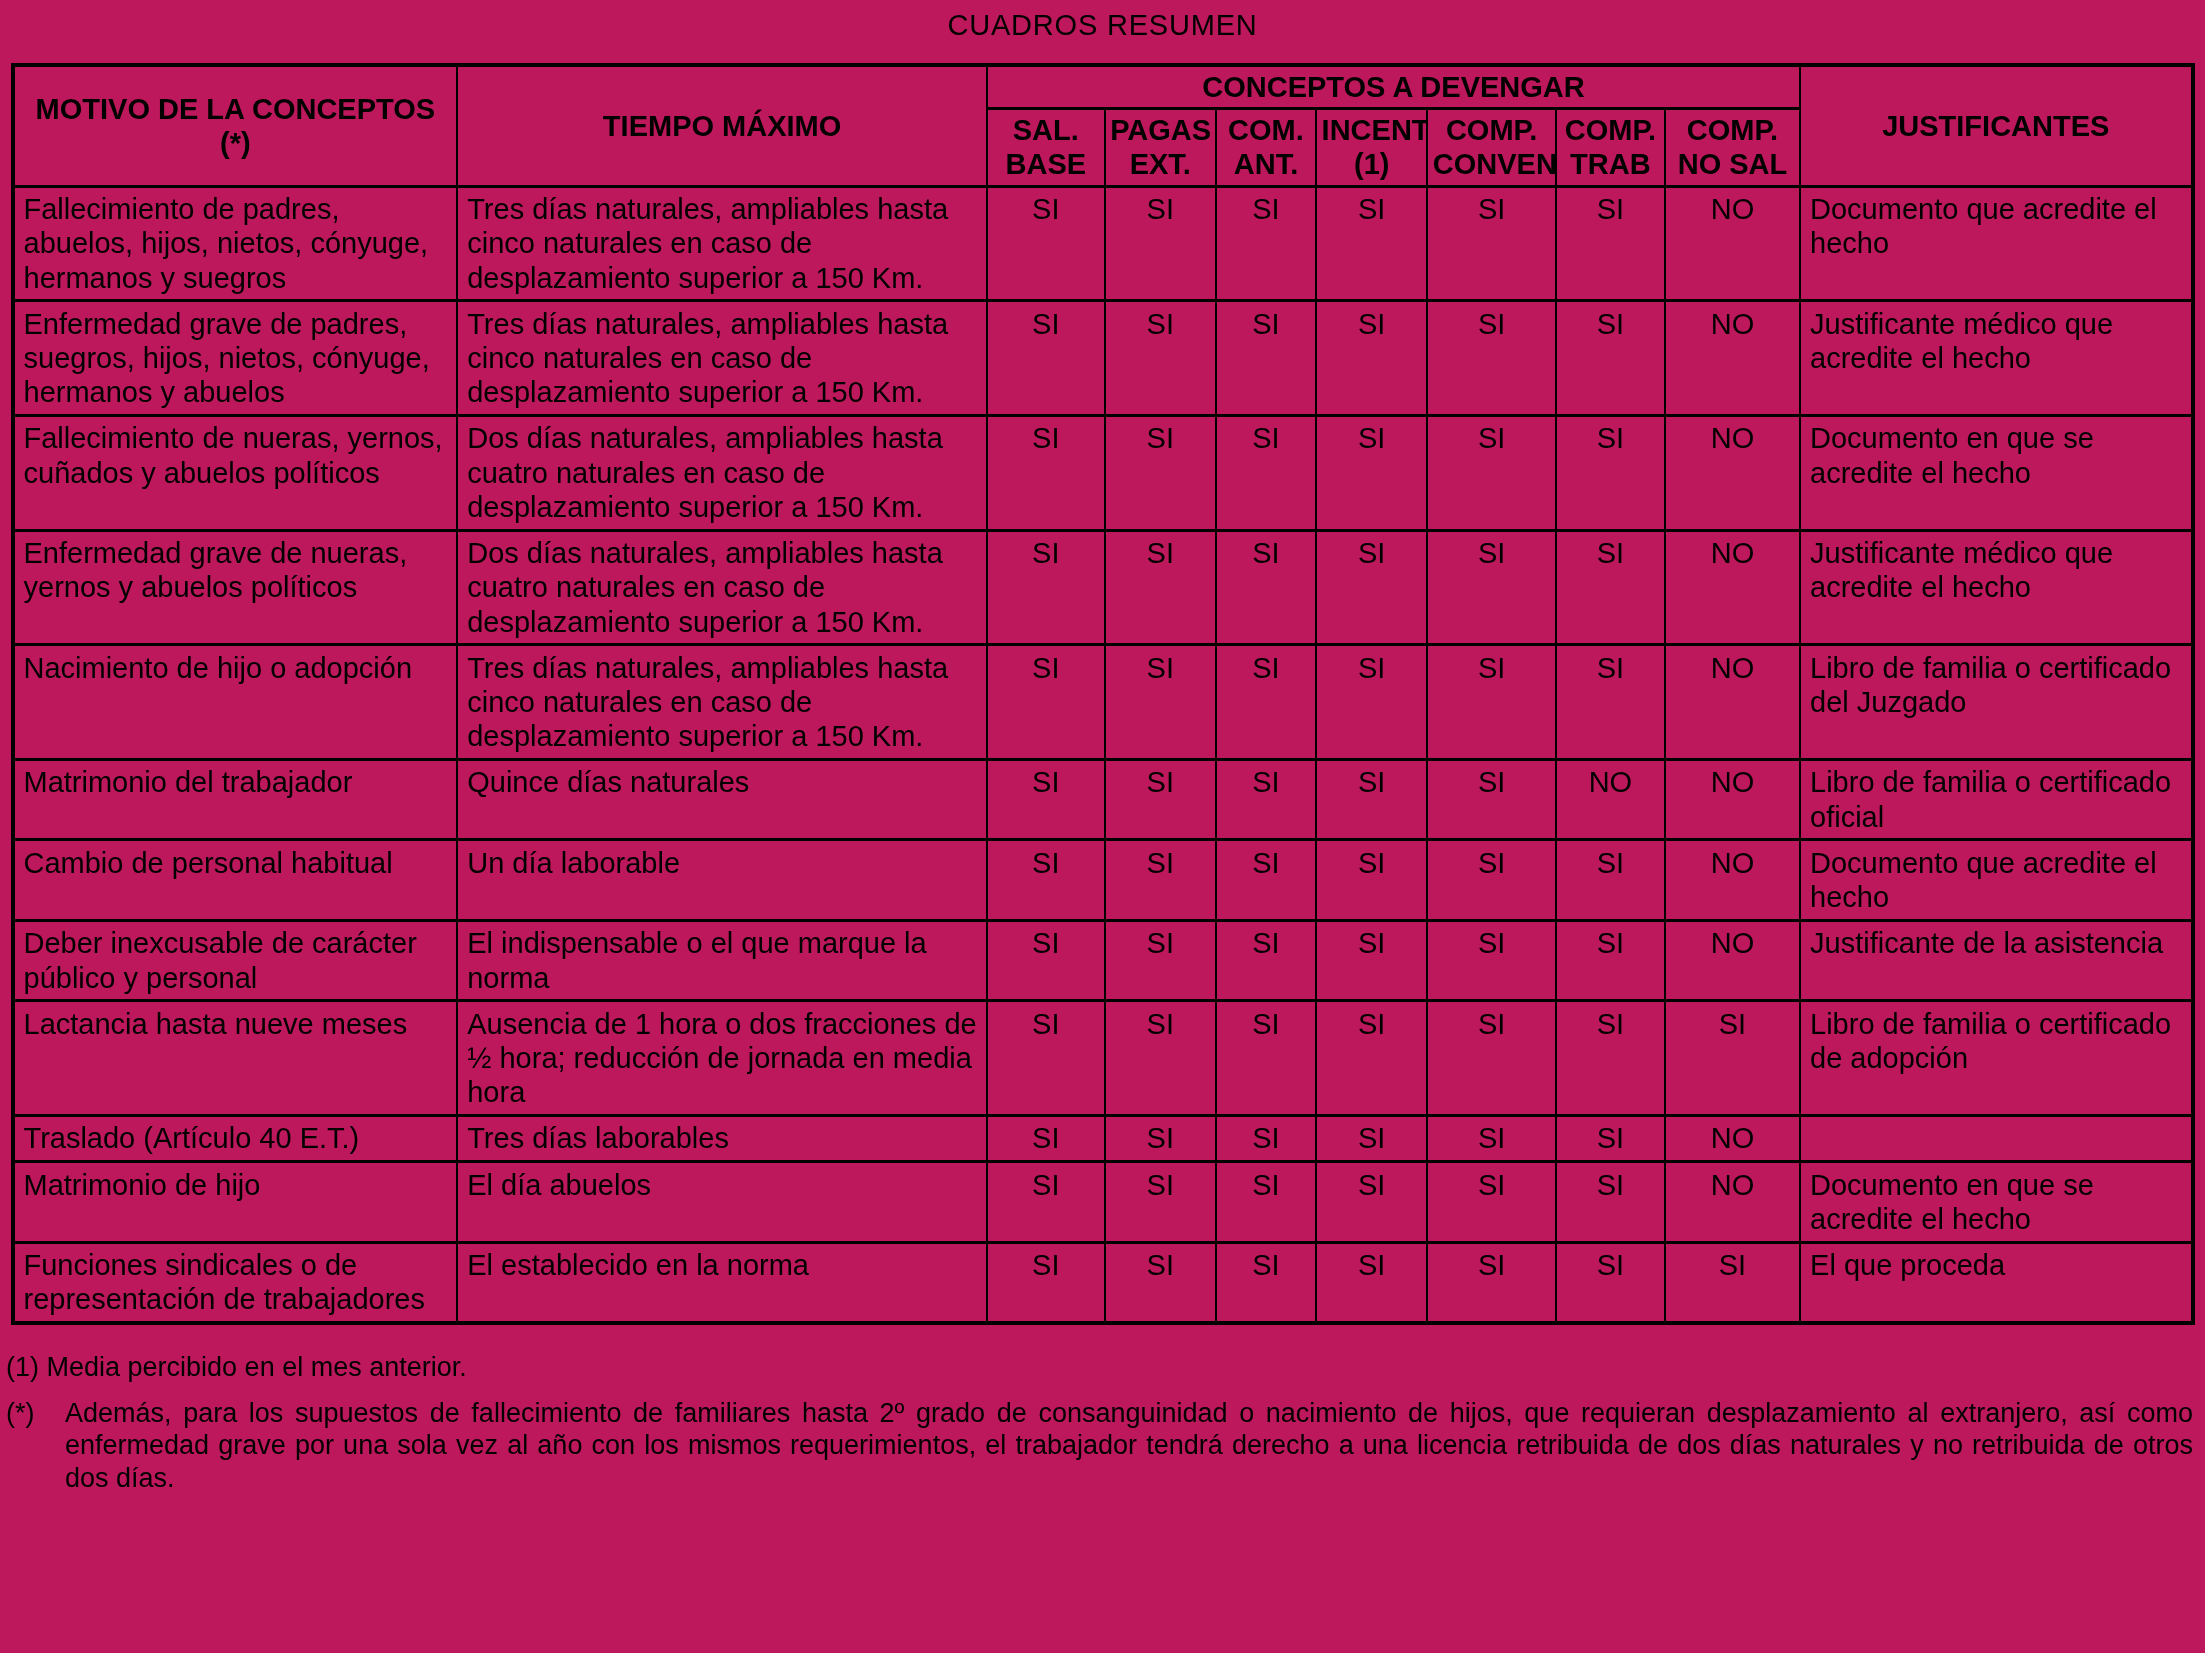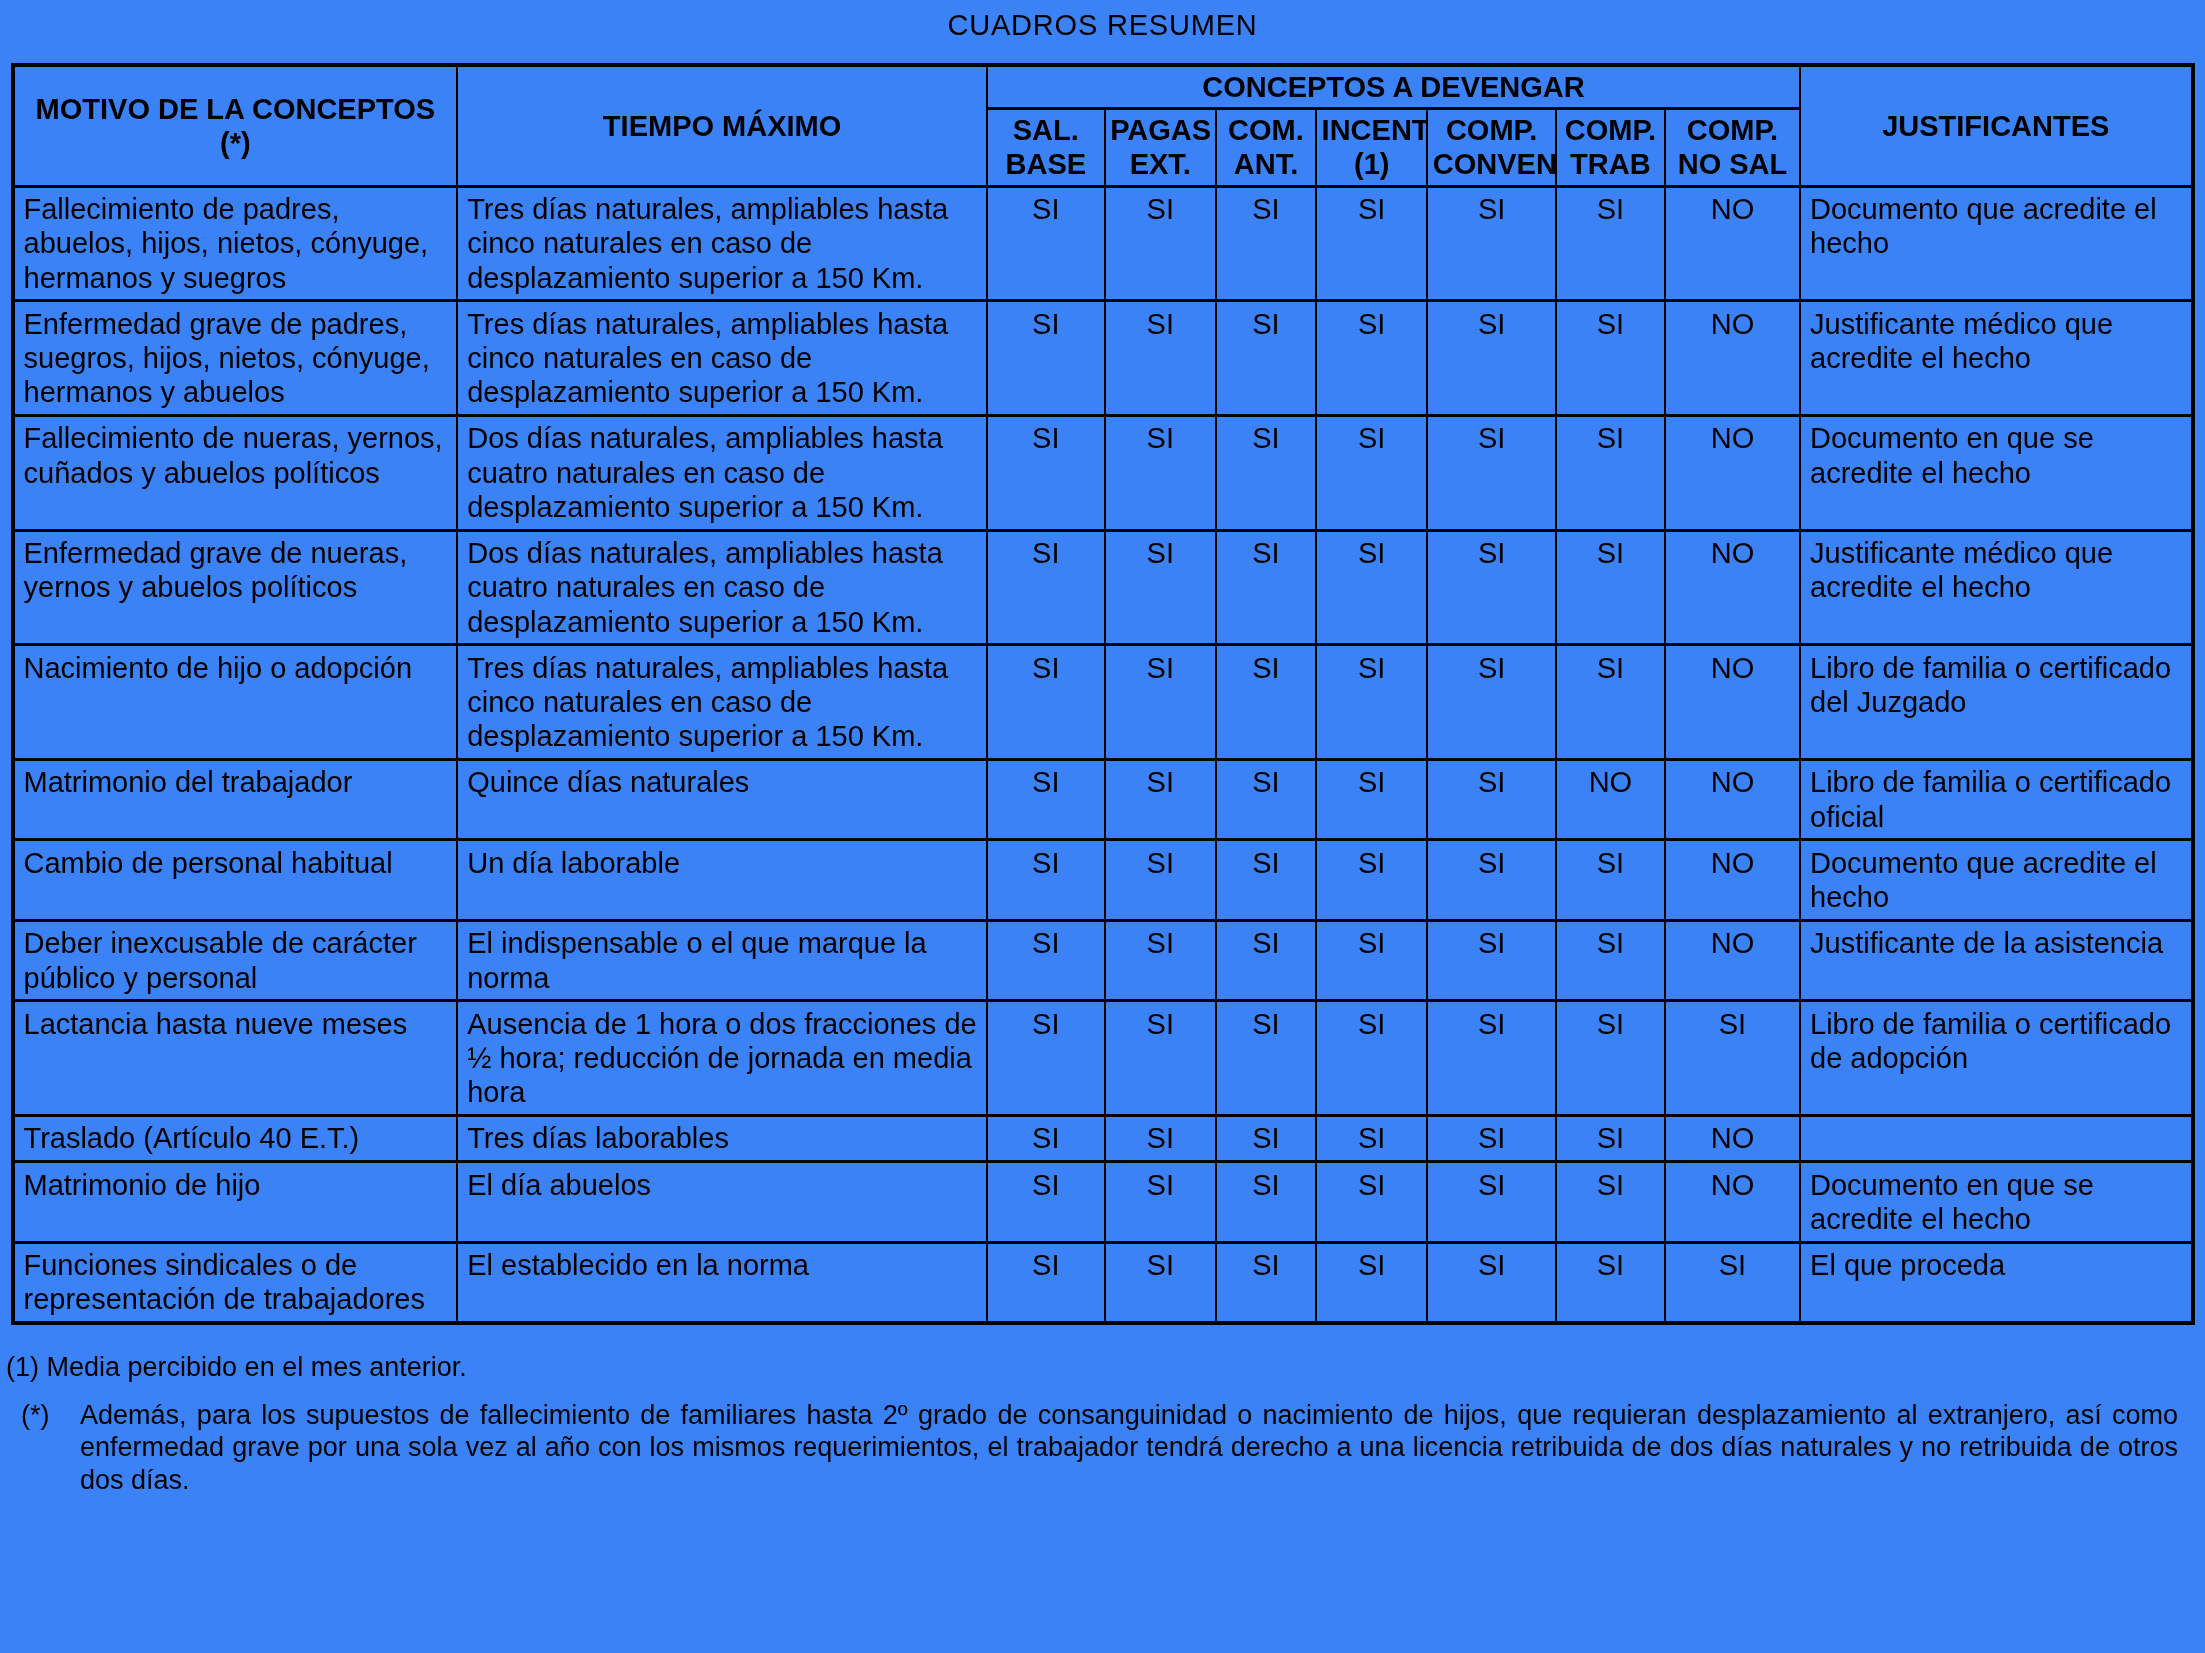--- a/index.html
+++ b/index.html
@@ -4,21 +4,21 @@
 <style>
   html, body {
     margin: 0;
     padding: 0;
     background: #ffffff;
   }
   .page {
     position: relative;
     width: 2205px;
     height: 1654px;
-    background: #3b82f6;
+    background: #be185d;
     color: #000000;
     font-family: "Liberation Sans", sans-serif;
     overflow: hidden;
   }
   .title {
     margin: 9px 0 0 0;
     text-align: center;
     font-size: 29px;
     font-weight: 400;
     letter-spacing: 0.8px;
@@ -63,21 +63,21 @@
   }
   .footnotes {
     margin: 25.6px 12px 0 6px;
     font-size: 27px;
     line-height: 1.22;
   }
   .footnote-1 {
     margin: 0 0 13px 0;
   }
   .footnote-ast {
-    margin: 15px;
+    margin: 0;
     padding-left: 59px;
     text-indent: -59px;
     text-align: justify;
   }
   .footnote-ast .marker {
     display: inline-block;
     width: 59px;
     text-indent: 0;
   }
 </style>

